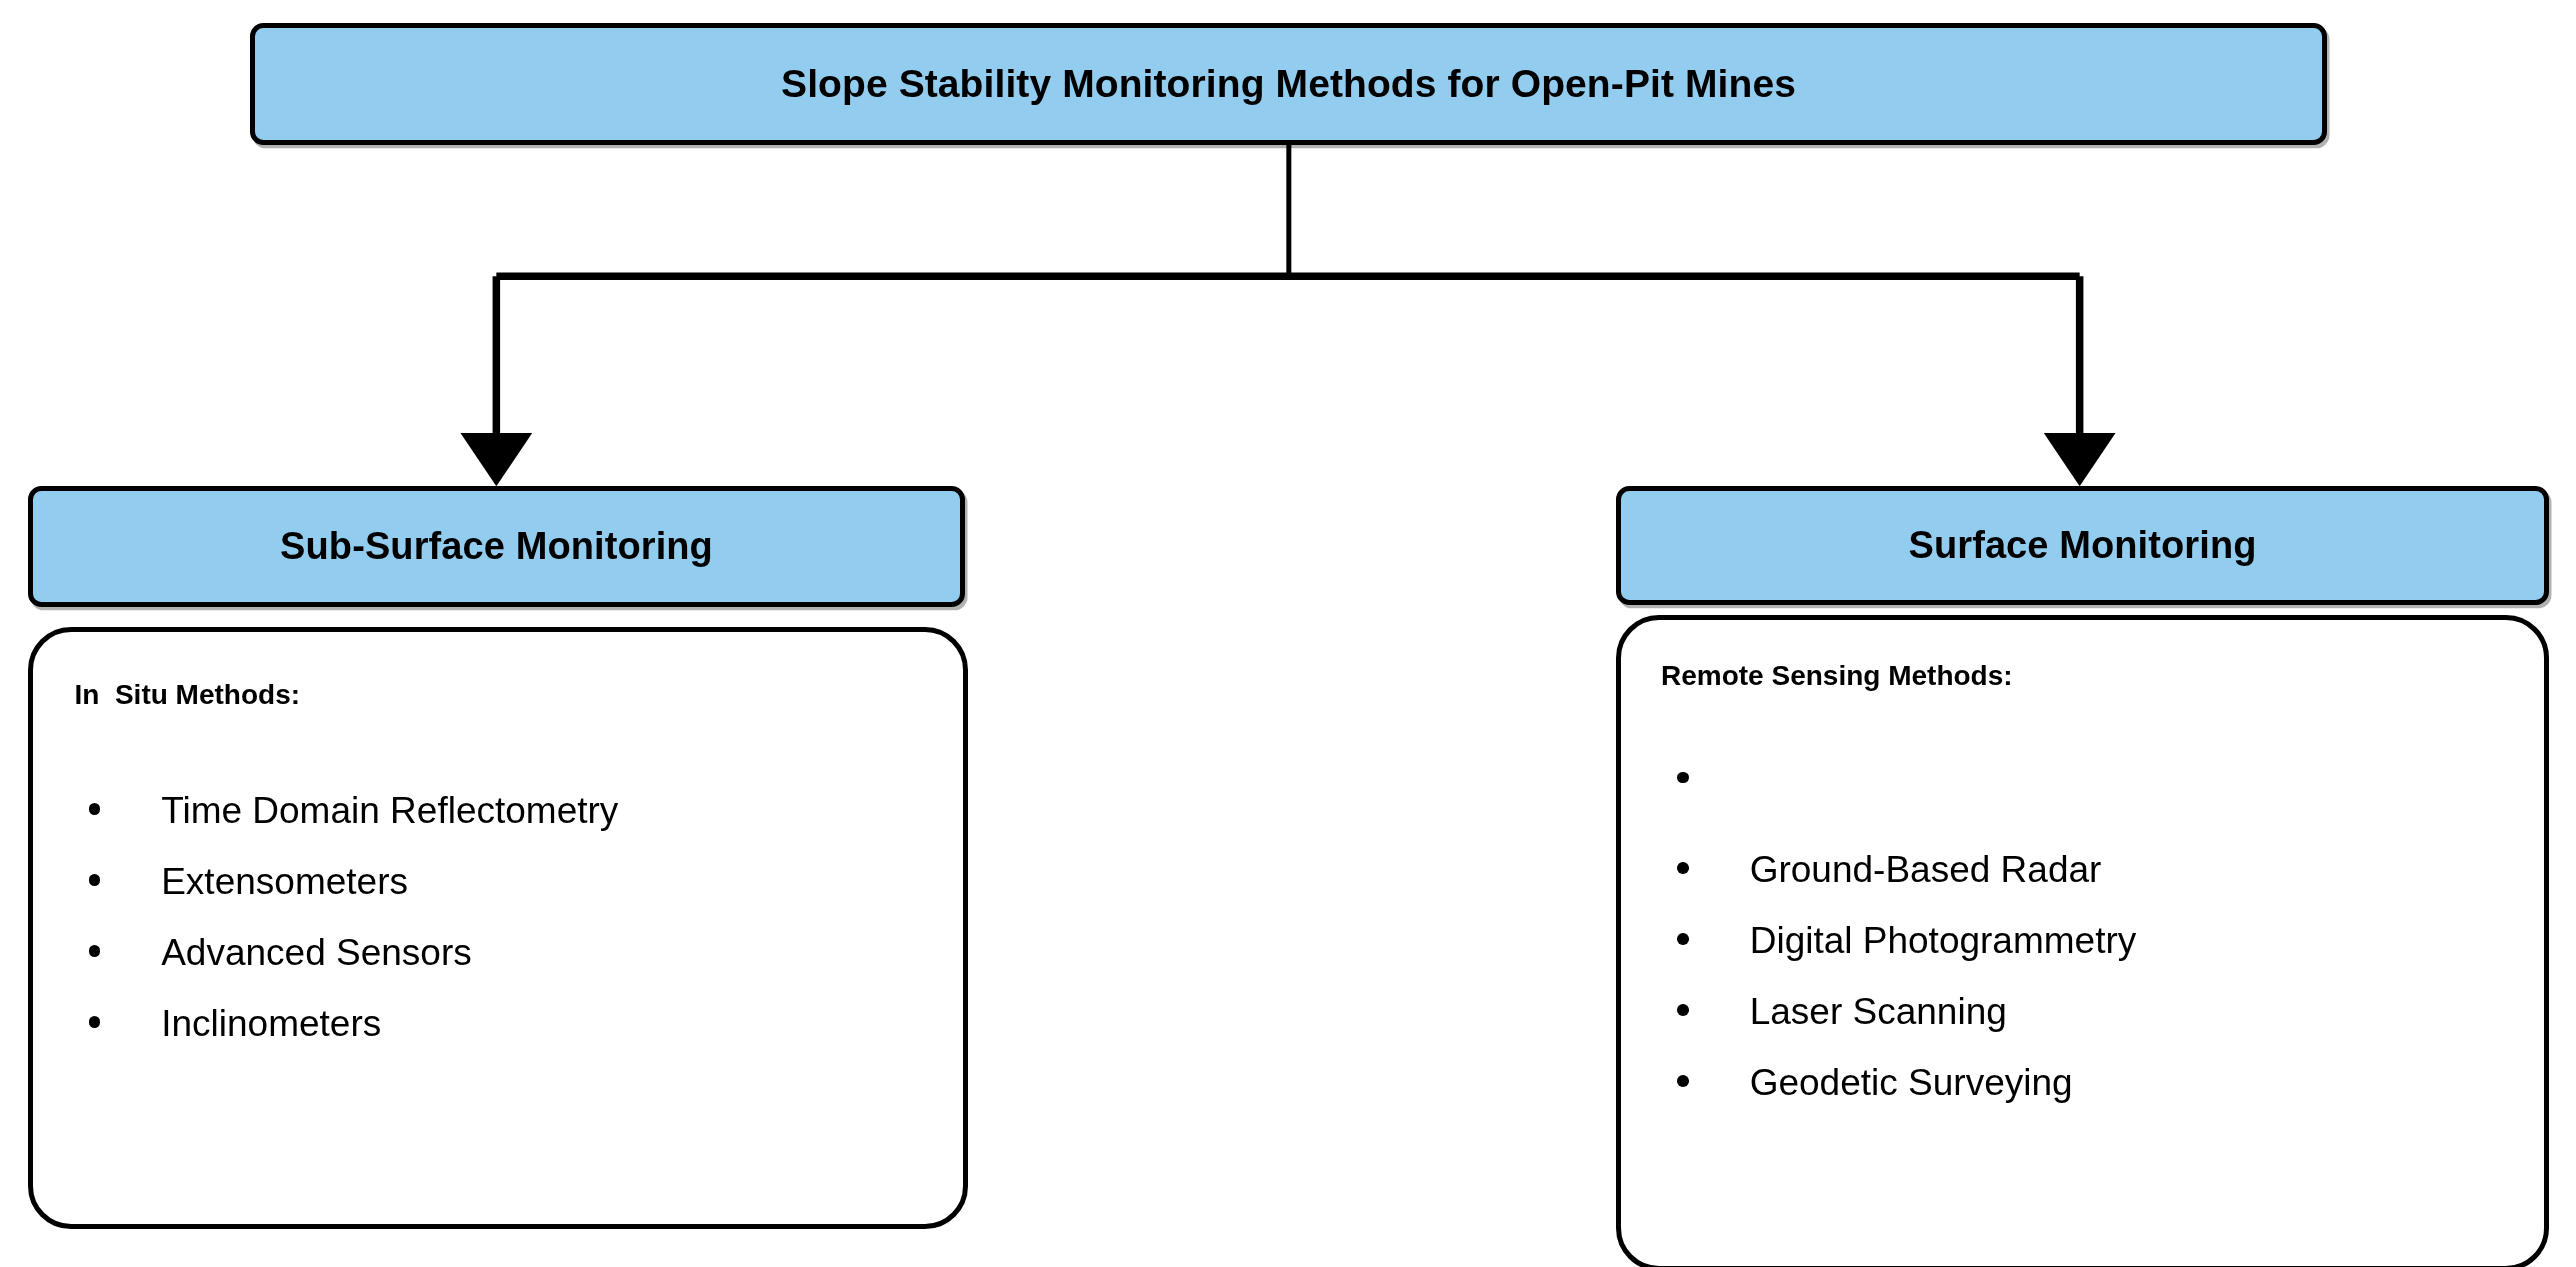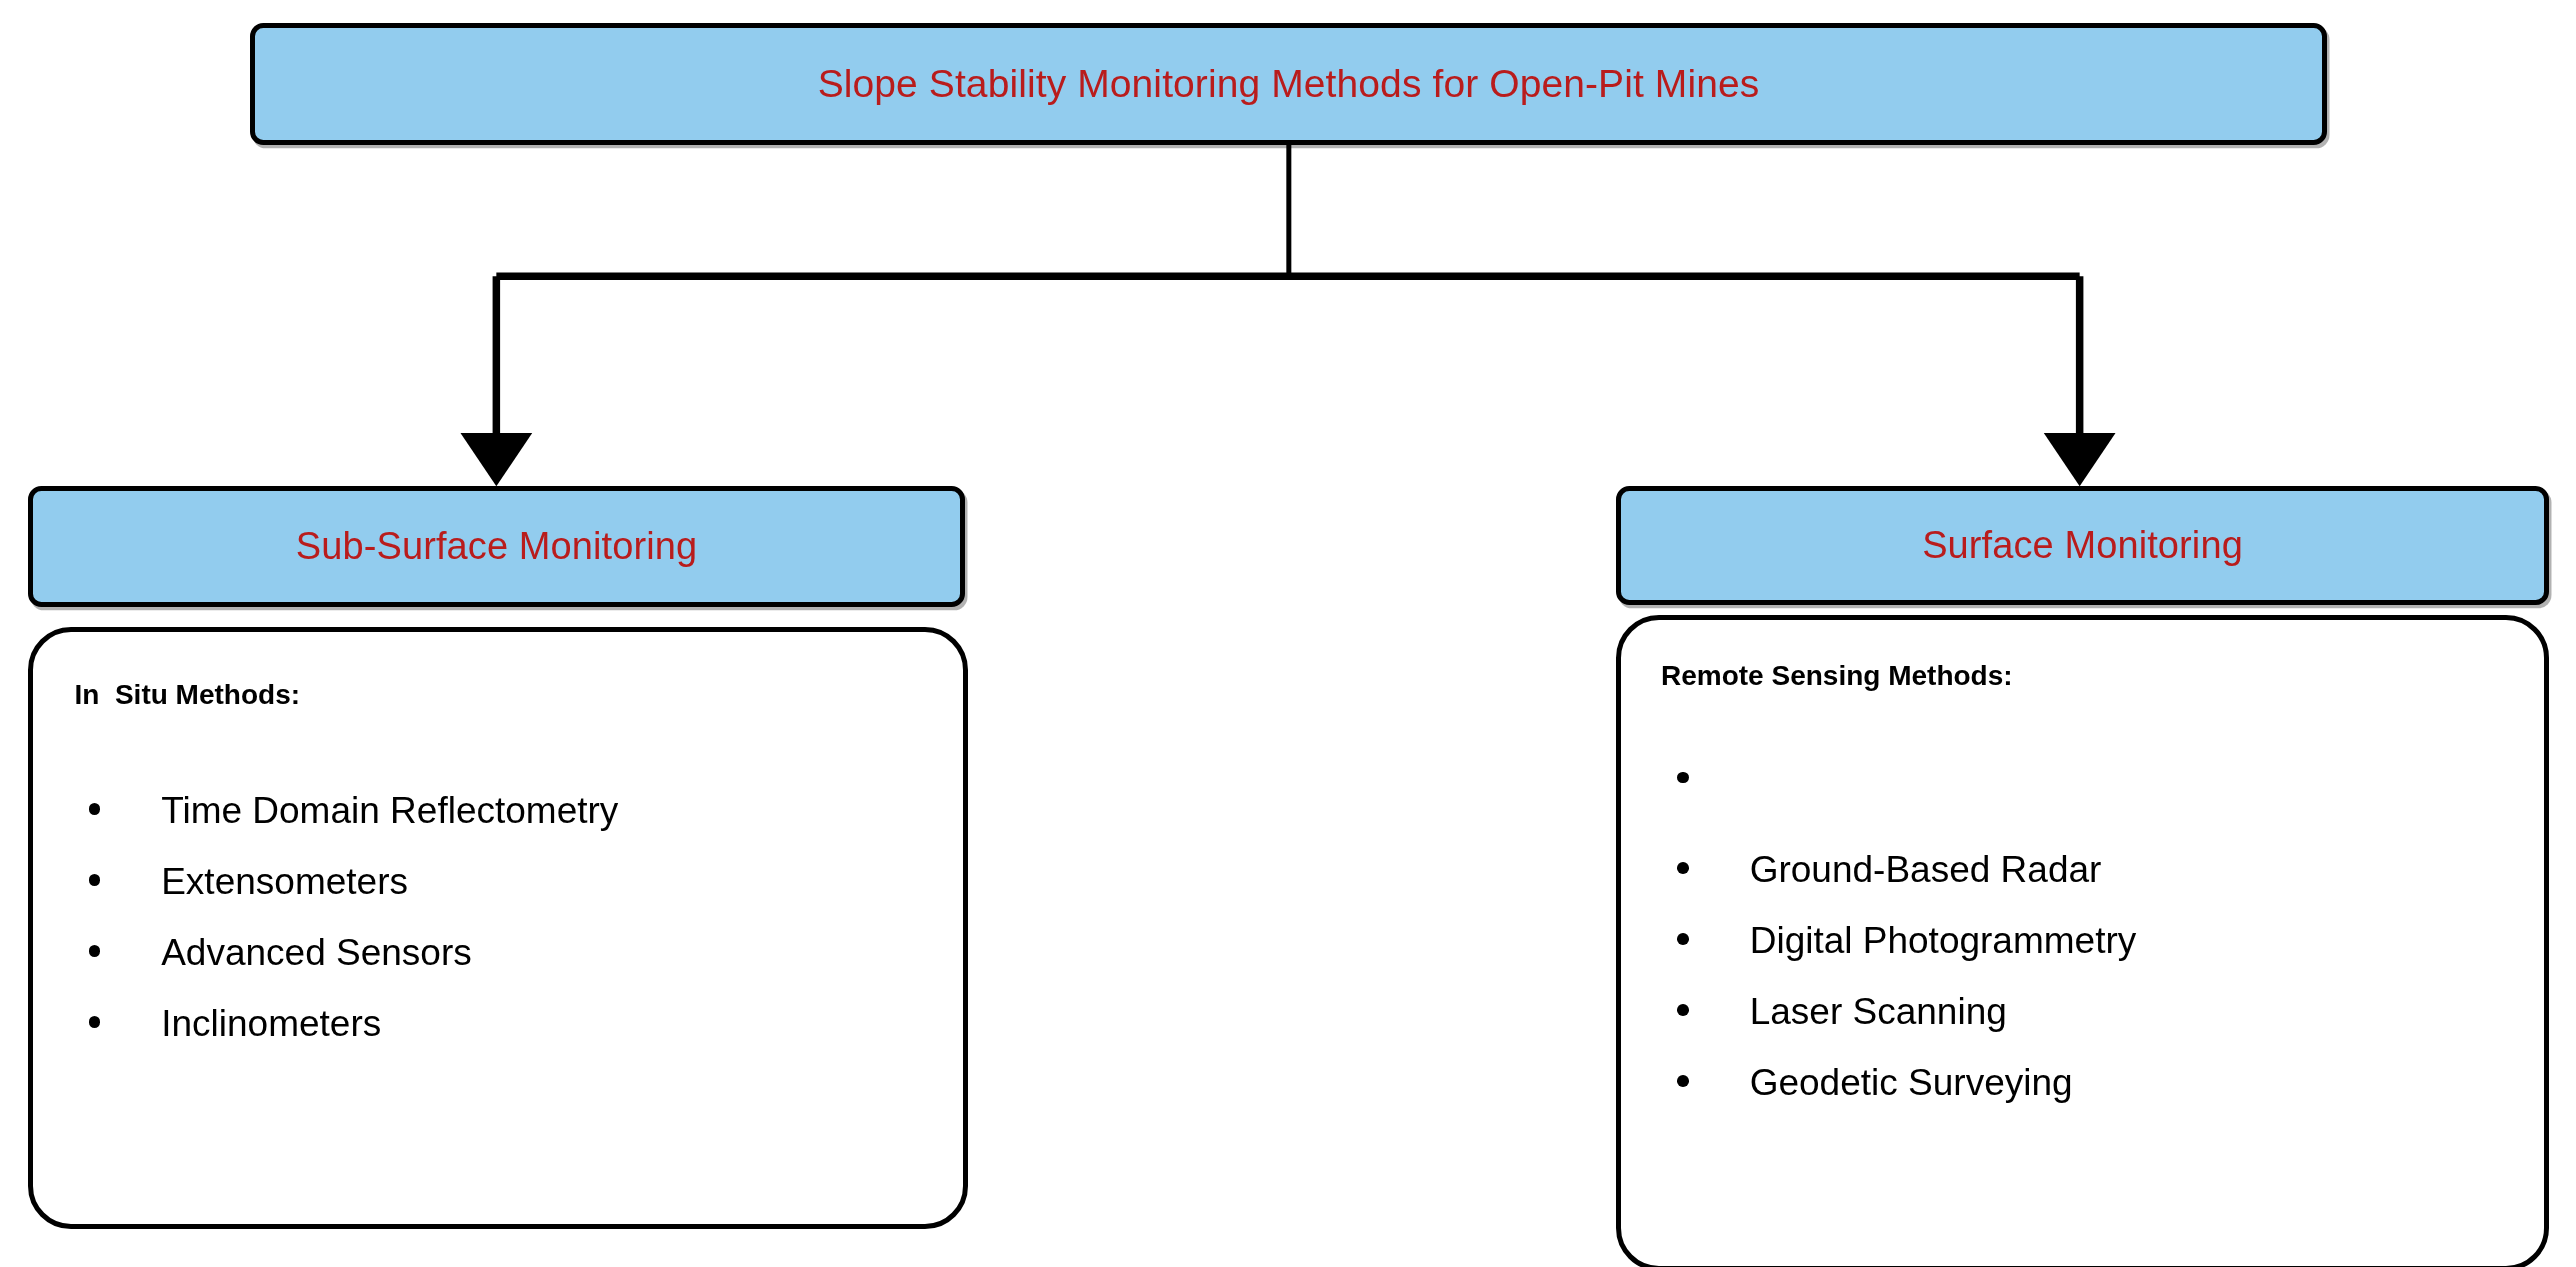--- a/index.html
+++ b/index.html
@@ -41,22 +41,22 @@
   }
 
   .node-blue {
     background: #92CCEE;
     border: 5.8px solid #000000;
     border-radius: 13.3px;
     box-shadow: 2.5px 3.3px 0 rgba(0,0,0,0.30);
   }
 
   .node-blue .node-label {
-    font-weight: normal;
-    color: #b91c1c;
+    font-weight: bold;
+    color: #000000;
     text-align: right;
     letter-spacing: 0.1px;
     line-height: 1.1;
   }
 
   #root-node {
     left: 250px;
     top: 23.4px;
     width: 2077px;
     height: 122px;

